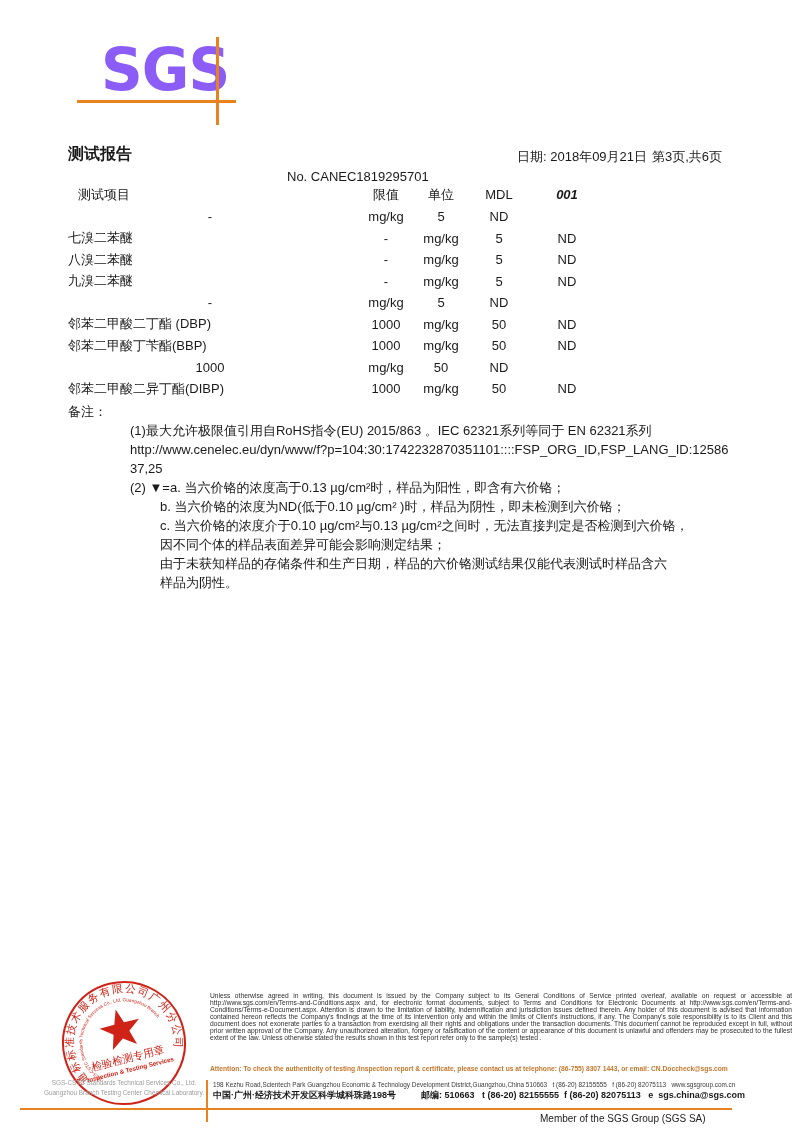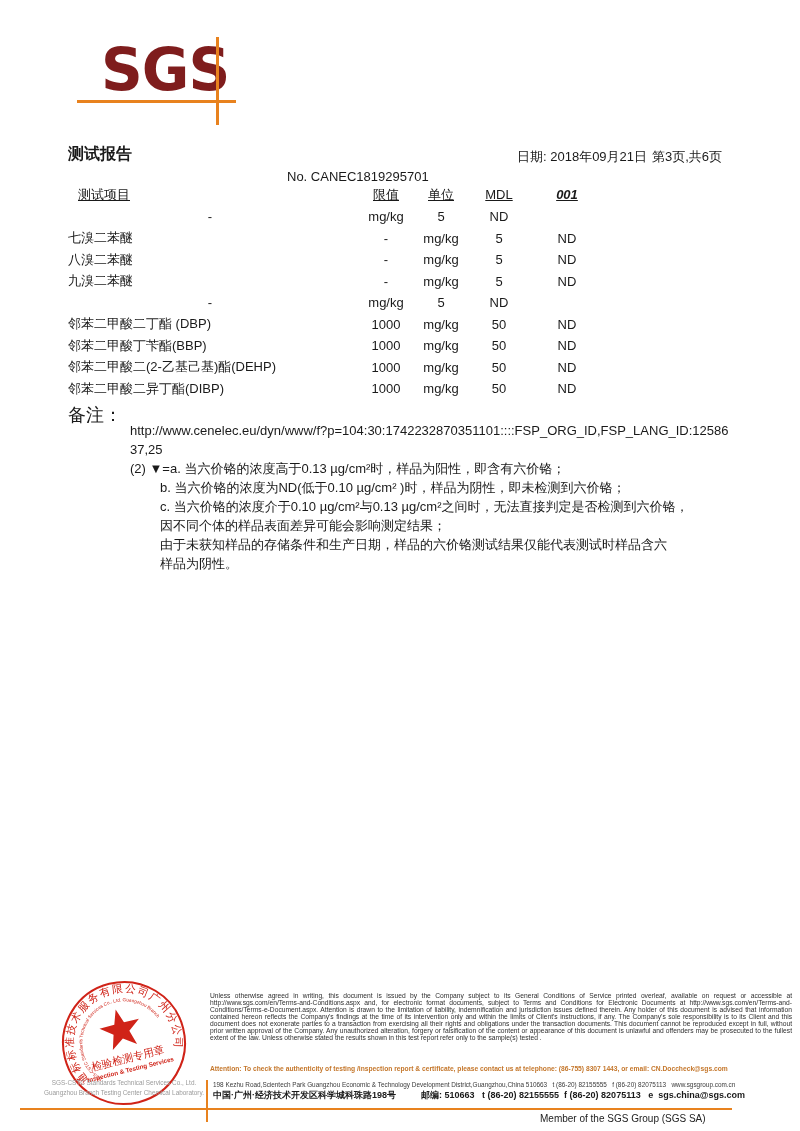--- a/index.html
+++ b/index.html
@@ -5,42 +5,42 @@
   * { margin:0; padding:0; box-sizing:border-box; }
   html,body { background:#e8e8e8; }
   .page {
     position:relative; width:800px; height:1131px; margin:0 auto;
     background:#ffffff; overflow:hidden;
     font-family:"Liberation Sans", sans-serif; color:#1a1a1a;
   }
   
   .logo-text {
     position:absolute; left:101px; top:36px;
-    font-size:58px; font-weight:bold; letter-spacing:-1px; color:#7f1d1d;
+    font-size:58px; font-weight:bold; letter-spacing:-1px; color:#8b5cf6;
     font-family:"DejaVu Sans", "Liberation Sans", sans-serif;
   }
   .logo-hline { position:absolute; left:77px; top:100px; width:159px; height:3px; background:#e8821e; }
   .logo-vline { position:absolute; left:216px; top:37px; width:3px; height:88px; background:#e8821e; }
   
   .report-title { position:absolute; left:68px; top:144px; font-size:16px; font-weight:bold; }
   .report-no    { position:absolute; left:287px; top:148px; font-size:13px;margin-top:21px; }
   .report-date  { position:absolute; left:489px; top:148px; font-size:13px;margin-left:28px; }
   .report-page  { position:absolute; left:652px; top:148px; font-size:13px; }
   
   .test-table { position:absolute; left:68px; top:183px; width:540px; font-size:13px; }
   .t-header, .t-row { display:grid; grid-template-columns:284px 68px 42px 74px 62px; align-items:center; }
   .t-header { height:23px; }
   .t-row { height:21.5px; }
-  .t-header span { text-decoration:underline; }
+  .t-header span { }
   .c-name { text-align:left; }
   .t-header .c-name { padding-left:10px; }
   .c-mid  { text-align:center; }
   .c-001  { text-align:center; font-style:italic; font-weight:bold; }
   
-  .remarks-label { position:absolute; left:68px; top:403px; font-size:18px;text-align:right; }
+  .remarks-label { position:absolute; left:68px; top:403px; font-size:13px;text-align:right; }
   .notes { position:absolute; left:130px; top:421px; width:610px; font-size:13px; line-height:19px; }
   .note-line.ind { padding-left:30px; }
   
   .stamp { position:absolute; left:60px; top:979px; transform:rotate(-14deg); }
   .stamp-subtext {
     position:absolute; left:36px; top:1078px; width:176px; text-align:center;
     font-size:6.4px; line-height:9.5px; color:#9b9b9b;
   }
   .legal {
     position:absolute; left:210px; top:992px; width:582px;
@@ -125,37 +125,37 @@
       <span class="c-mid">ND</span>
     </div>
     <div class="t-row">
       <span class="c-name">邻苯二甲酸丁苄酯(BBP)</span>
       <span class="c-mid">1000</span>
       <span class="c-mid">mg/kg</span>
       <span class="c-mid">50</span>
       <span class="c-mid">ND</span>
     </div>
     <div class="t-row">
-      <span class="c-name">邻苯二甲酸二(2-乙基己基)酯(DEHP)</span>
       <span class="c-mid">1000</span>
       <span class="c-mid">mg/kg</span>
       <span class="c-mid">50</span>
       <span class="c-mid">ND</span>
     </div>
     <div class="t-row">
       <span class="c-name">邻苯二甲酸二异丁酯(DIBP)</span>
       <span class="c-mid">1000</span>
       <span class="c-mid">mg/kg</span>
       <span class="c-mid">50</span>
       <span class="c-mid">ND</span>
     </div>
   </div>
 
   <div class="remarks-label">备注：</div>
   <div class="notes">
+    <div class="note-line">(1)最大允许极限值引用自RoHS指令(EU) 2015/863 。IEC 62321系列等同于 EN 62321系列</div>
     <div class="note-line">http://www.cenelec.eu/dyn/www/f?p=104:30:1742232870351101::::FSP_ORG_ID,FSP_LANG_ID:12586</div>
     <div class="note-line">37,25</div>
     <div class="note-line">(2) ▼=a. 当六价铬的浓度高于0.13 µg/cm²时，样品为阳性，即含有六价铬；</div>
     <div class="note-line ind">b. 当六价铬的浓度为ND(低于0.10 µg/cm² )时，样品为阴性，即未检测到六价铬；</div>
     <div class="note-line ind">c. 当六价铬的浓度介于0.10 µg/cm²与0.13 µg/cm²之间时，无法直接判定是否检测到六价铬，</div>
     <div class="note-line ind">因不同个体的样品表面差异可能会影响测定结果；</div>
     <div class="note-line ind">由于未获知样品的存储条件和生产日期，样品的六价铬测试结果仅能代表测试时样品含六</div>
     <div class="note-line ind">样品为阴性。</div>
   </div>
 

